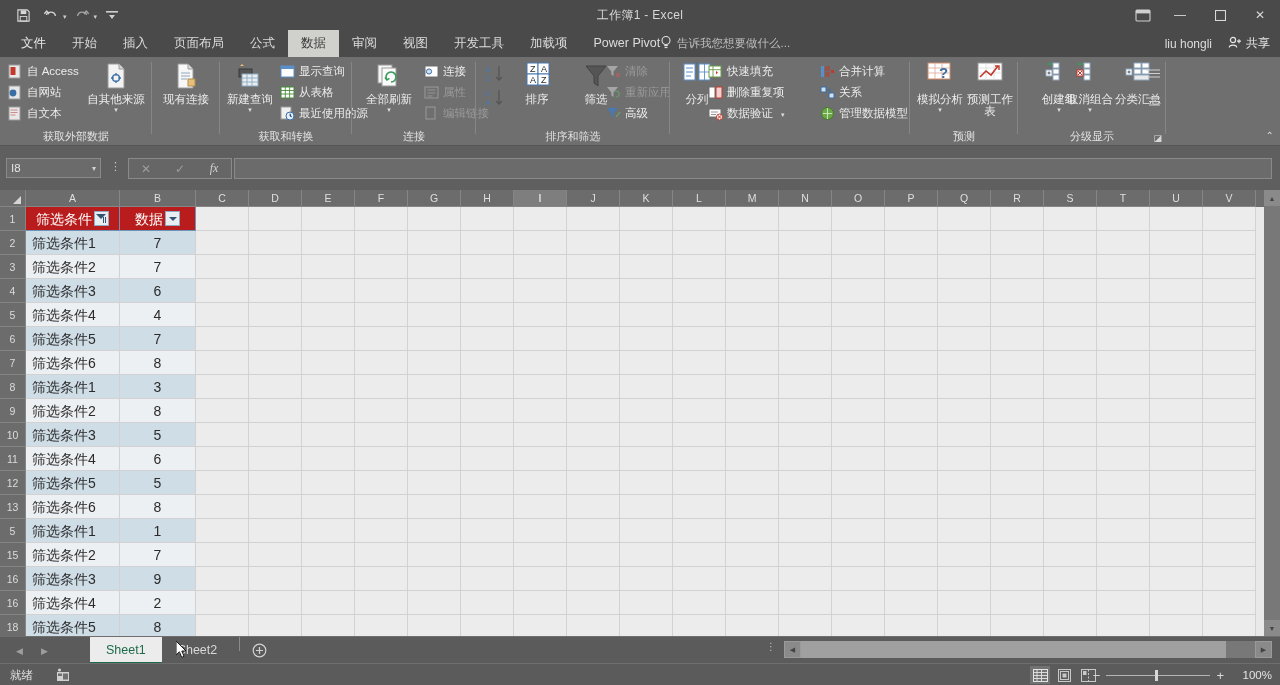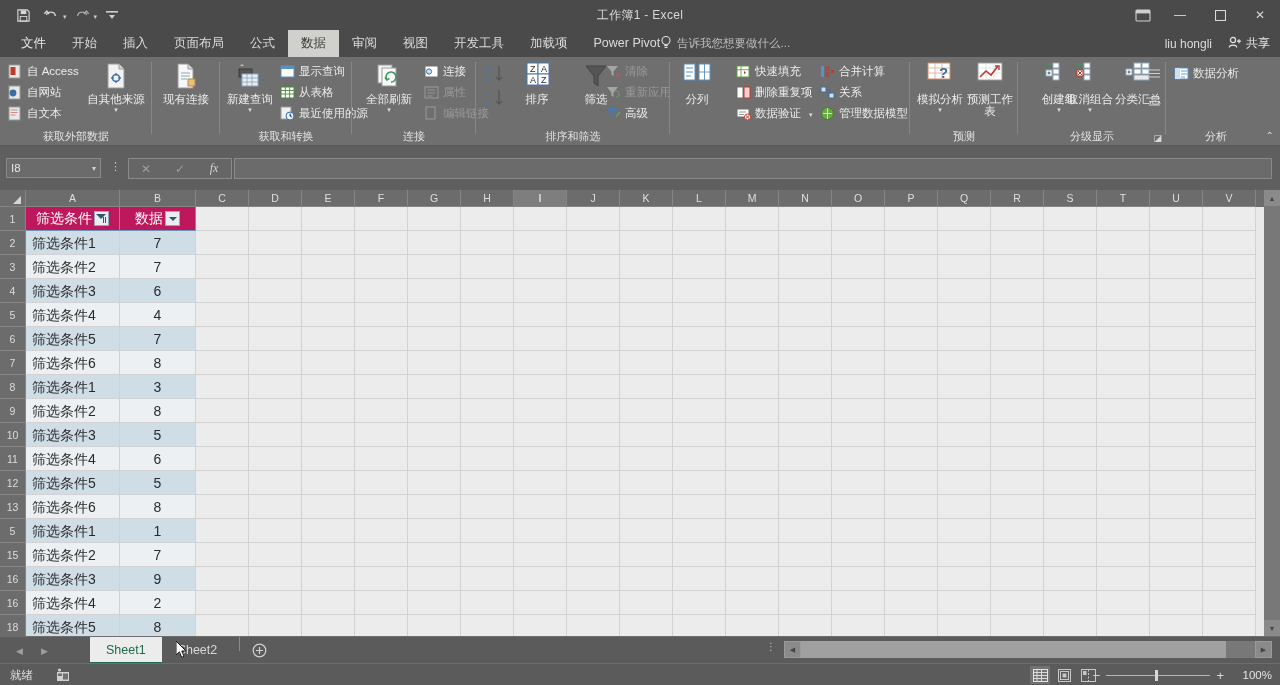--- a/index.html
+++ b/index.html
@@ -146,23 +146,23 @@
   }
   .cell {
     flex: none; height: 24px; line-height: 24px; background: #ececec;
     border-right: 1px solid #d2d2d2; border-bottom: 1px solid #d2d2d2;
     font-size: 14px; color: #2b2b2b; overflow: hidden; white-space: nowrap;
   }
   .cell.empty { background: #ececec; }
   .cell.tbl { background: #edf0f2; }
   .cell.tbl.band { background: #cfdde7; }
   .cell.hdr {
-    background: #be185d; color: #fff; font-size: 14px;
+    background: #b91c1c; color: #fff; font-size: 14px;
     display: flex; align-items: center; justify-content: center; gap: 2px;
-    border-right: 1px solid #6d93b6; border-bottom: 1px solid #6d93b6; font-family: Liberation Serif, serif;
+    border-right: 1px solid #6d93b6; border-bottom: 1px solid #6d93b6;
   }
   .cell.a { padding-left: 6px; text-align: left; }
   .cell.b { text-align: center; }
   .filt-btn {
     width: 15px; height: 15px; background: #e8edf2; border: 1px solid #8fa9c2;
     display: inline-flex; align-items: center; justify-content: center; flex: none;
     position: relative;
   }
   .tri { width:0;height:0; border-left:4px solid transparent; border-right:4px solid transparent;
          border-top:4px solid #33536f; }
@@ -566,21 +566,21 @@
                 <rect x="2" y="3" width="11" height="16" fill="#fff" stroke="#5b8fc9"></rect>
                 <path d="M4 7h7M4 11h7M4 15h5" stroke="#5b8fc9" stroke-width="1"></path>
                 <rect x="17" y="3" width="11" height="16" fill="#fff" stroke="#5b8fc9"></rect>
                 <path d="M22.5 3v16M17 11h11" stroke="#5b8fc9" stroke-width="0.9"></path>
                 <path d="M13 1.5h3l-1.2 1.6" fill="#3a6ea5"></path>
               </svg>
           </span>
           <span class="big-label">分列</span>
         </div>
       </div>
-      <div style="position:absolute;left:64px;top:4px;width:100px;">
+      <div style="position:absolute;left:36px;top:4px;width:100px;">
         <div class="small-item">
           <span class="ic ic-sm">
             <svg width="15" height="15" viewBox="0 0 15 15">
                 <rect x="1" y="2" width="12" height="11" fill="#fff" stroke="#6a9a4a"></rect>
                 <path d="M1 5.7h12M5 2v11" stroke="#6a9a4a" stroke-width="0.9"></path>
                 <path d="M8 7l2 1.6-2 1.6z" fill="#c0392b"></path>
               </svg>
           </span>
           <span>快速填充</span>
         </div>
@@ -733,35 +733,20 @@
           <svg width="14" height="10" viewBox="0 0 14 10">
               <path d="M0 1h14M3 4.5h11M3 8h11" stroke="#d0d0d0" stroke-width="1.1"></path>
             </svg>
         </div>
       </div>
       <div class="rgroup-title">分级显示</div>
       <div class="dlg-launcher">◪</div>
       <div class="rgroup-sep" style="left:147px;"></div>
     </div>
 
-    <div class="rgroup" style="left:1166px; width:100px;">
-      <div style="position:absolute;left:6px;top:6px;width:88px;">
-        <div class="small-item">
-          <span class="ic ic-sm">
-            <svg width="15" height="15" viewBox="0 0 15 15">
-                <rect x="1" y="2" width="13" height="11" fill="#fff" stroke="#5b8fc9"></rect>
-                <rect x="1" y="2" width="5" height="11" fill="#cfe0f0"></rect>
-                <path d="M7 5h6M7 8h6M7 11h4" stroke="#5b8fc9" stroke-width="0.9"></path>
-              </svg>
-          </span>
-          <span>数据分析</span>
-        </div>
-      </div>
-      <div class="rgroup-title">分析</div>
-    </div>
 
     <div style="position:absolute;right:6px;bottom:4px;color:#d8d8d8;font-size:10px;">⌃</div>
   </div>
 
   <div class="fbar"></div>
   <div class="namebox">
     <span>I8</span>
     <span class="nb-caret">▾</span>
   </div>
   <div class="fb-dots">⋮</div>

